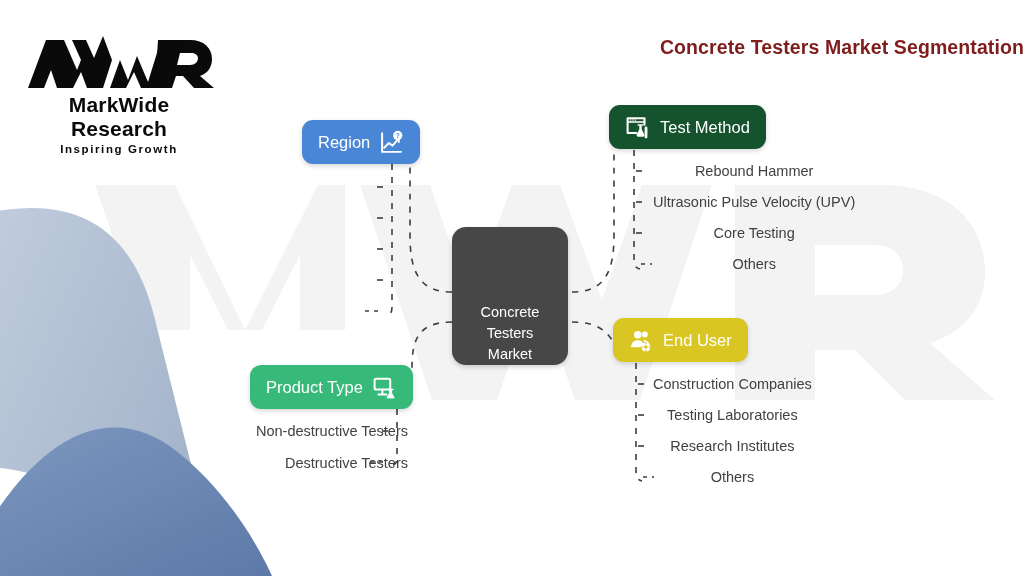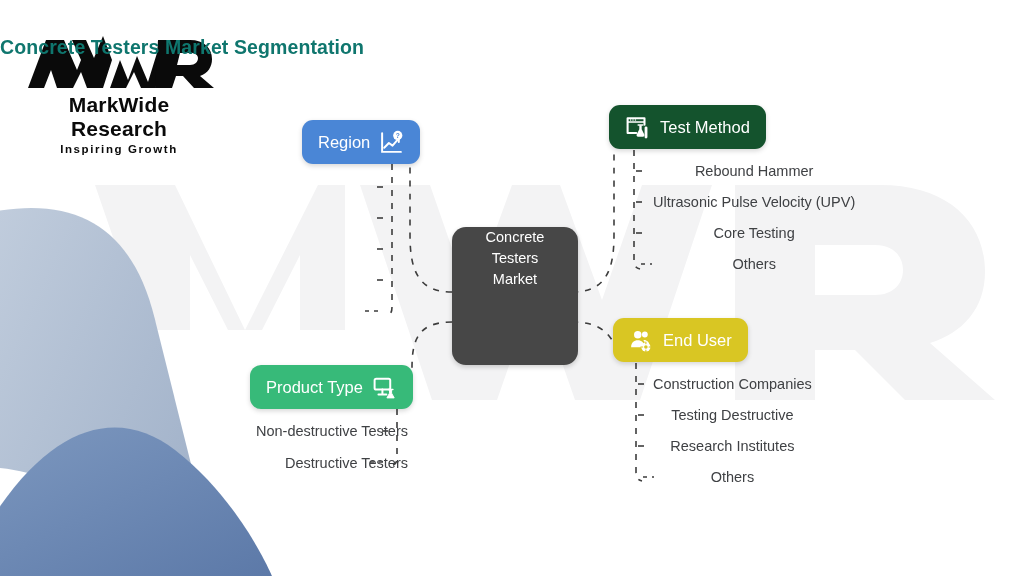--- a/index.html
+++ b/index.html
@@ -52,47 +52,47 @@
   }
   #logo-name { font-size: 21px; margin-top: 1px; }
   #logo-tagline { font-size: 11.5px; letter-spacing: 1.6px; margin-top: 2px; }
 
   
   #page-title {
     position: absolute;
     left: 0;
     top: 36px;
     width: 1024px;
-    text-align: left;
+    text-align: right;
     font-size: 19.5px;
     font-weight: bold;
-    color: #0f766e;
+    color: #7f1d1d;
     letter-spacing: 0.1px;
   }
 
   
   #connectors {
     position: absolute;
     left: 0; top: 0;
     width: 1024px; height: 576px;
     pointer-events: none;
   }
   #connectors path, #connectors line { fill: none; stroke: #3d3d3d; stroke-width: 1.6; }
 
   
   #center-node {
     position: absolute;
     left: 452px;
     top: 227px;
-    width: 126px;
+    width: 116px;
     height: 138px;
     background: #474747;
     border-radius: 14px;
     display: flex;
-    align-items: flex-start;
+    align-items: flex-end;
     justify-content: center;
     box-shadow: 0 2px 5px rgba(0,0,0,0.18);
   }
   #center-node-label {
     color: #ffffff;
     font-size: 14.5px;
     line-height: 1.45;
     text-align: center;
     white-space: pre-line;
   }
@@ -305,19 +305,19 @@
 
   <div class="item-list list-left" id="list-testmethod">
     <div class="item">Rebound Hammer</div>
     <div class="item">Ultrasonic Pulse Velocity (UPV)</div>
     <div class="item">Core Testing</div>
     <div class="item">Others</div>
   </div>
 
   <div class="item-list list-left" id="list-enduser">
     <div class="item">Construction Companies</div>
-    <div class="item">Testing Destructive</div>
+    <div class="item">Testing Laboratories</div>
     <div class="item">Research Institutes</div>
     <div class="item">Others</div>
   </div>
 
 
 </div>
 
 </body></html>

